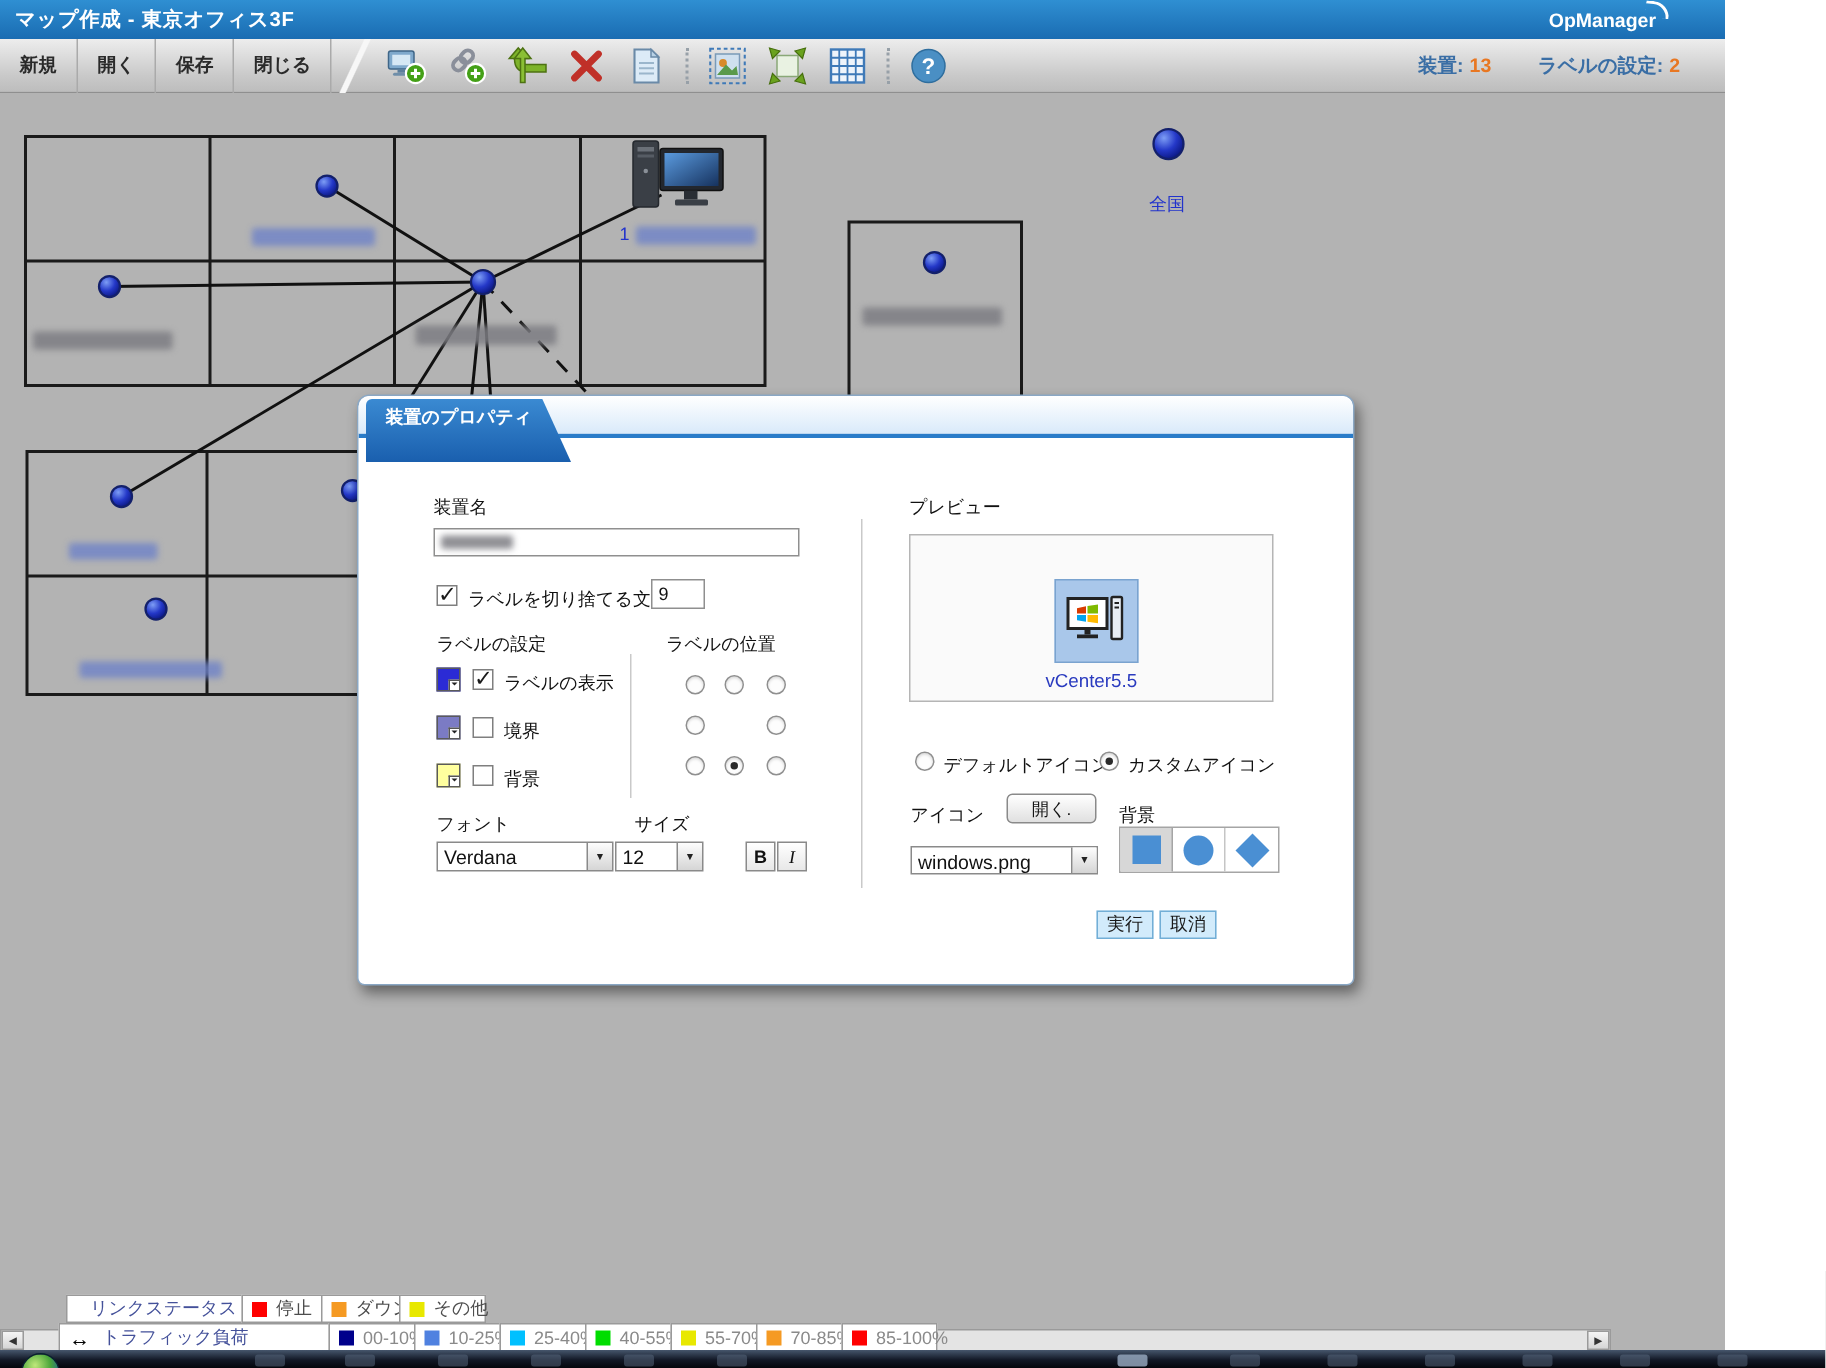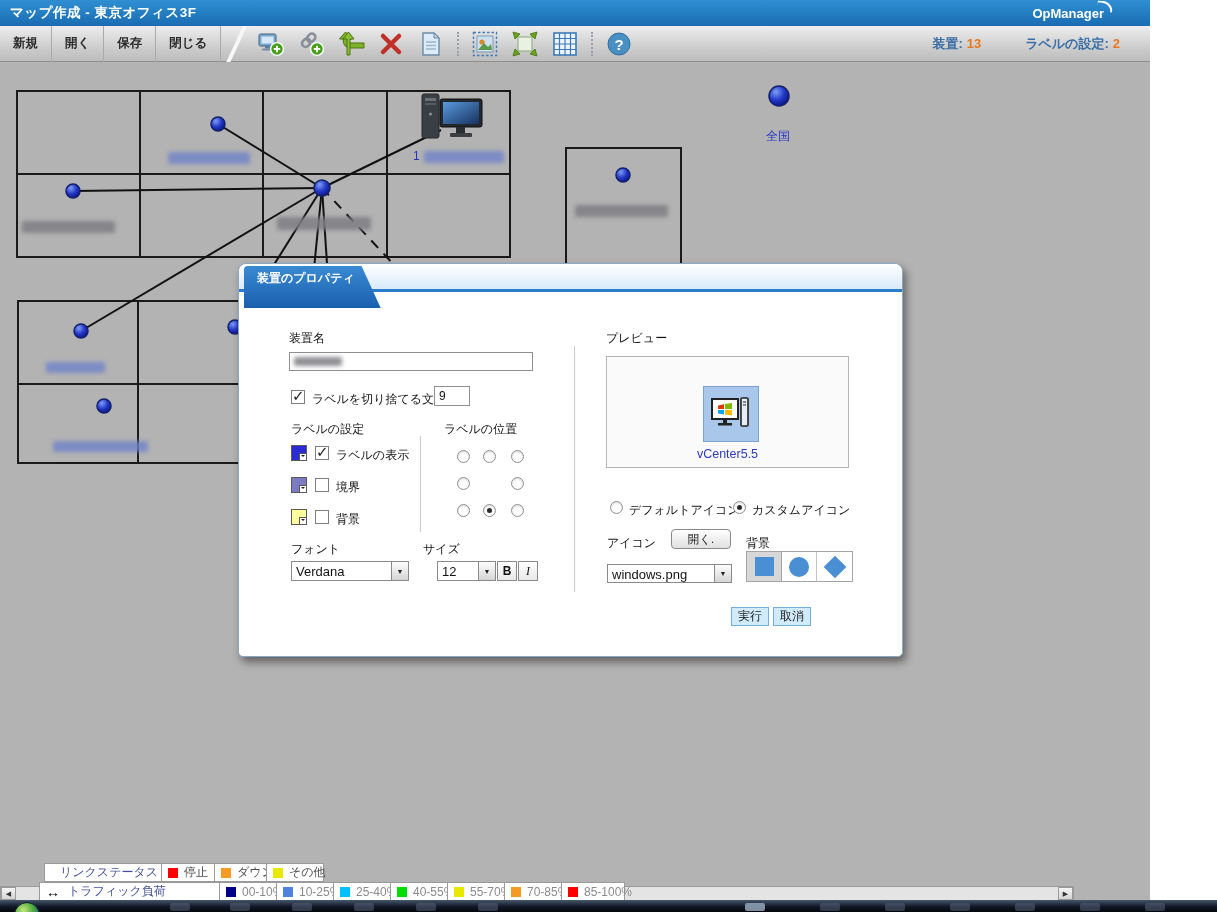--- a/index.html
+++ b/index.html
@@ -22,21 +22,21 @@
   .toolbar { position:absolute; left:0; top:26px; width:1150px; height:36px;
     background:linear-gradient(#ededed,#c9c9c9 70%,#bdbdbd); border-bottom:1px solid #8f8f8f;
     display:flex; align-items:center; }
   .tbtn { height:36px; display:flex; align-items:center; padding:0 13px; font-size:12.5px;
     font-weight:bold; color:#2a2a2a; border-right:1px solid #aaa; cursor:default; }
   .slant { width:30px; height:36px;
     background:linear-gradient(115deg,rgba(0,0,0,0) 46%,#f7f7f7 48%,#f7f7f7 55%,rgba(0,0,0,0) 57%); }
   .tbicon { width:28px; height:28px; margin:0 6px; position:relative; }
   .tbicon svg { width:100%; height:100%; display:block; }
   .dotsep { width:0; height:24px; border-left:2px dotted #97a0a8; margin:0 6px; }
-  .counters { margin-left:auto; display:flex; gap:44px; padding-right:30px;
+  .counters { margin-left:auto; display:flex; gap:31px; padding-right:30px;
     font-size:13px; font-weight:bold; }
   .counters .lab { color:#3a6ea5; } .counters .num { color:#e87722; margin-left:4px; }
 
   
   .map { position:absolute; left:0; top:62px; width:1150px; height:838px; background:#b3b3b3; }
   svg.mapgfx { position:absolute; left:0; top:0; width:1150px; height:900px; z-index:1; }
   .blur { position:absolute; filter:blur(2px); border-radius:2px; z-index:1; }
   .blur.blue { background:rgba(110,130,200,.8); }
   .blur.gray { background:rgba(125,125,130,.85); }
   .maplabel { position:absolute; z-index:1; font-size:12px; color:#2233cc; }
@@ -331,21 +331,21 @@
     <span class="radio" style="left:218px;top:240px;"></span>
     <span class="radio sel" style="left:244px;top:240px;"></span>
     <span class="radio" style="left:272px;top:240px;"></span>
 
     <div class="dlabel" style="left:52px;top:277px;">フォント</div>
     <div class="dd" style="left:52px;top:297px;width:118px;height:20px;">
       <span class="val">Verdana</span>
       <span class="btn">▼</span>
     </div>
     <div class="dlabel" style="left:184px;top:277px;">サイズ</div>
-    <div class="dd" style="left:198px;top:297px;width:59px;height:20px;">
+    <div class="dd" style="left:171px;top:297px;width:59px;height:20px;">
       <span class="val">12</span>
       <span class="btn">▼</span>
     </div>
     <div class="bibtn" style="left:258px;top:297px;font-weight:bold;">B</div>
     <div class="bibtn" style="left:279px;top:297px;font-style:italic;font-family:'Liberation Serif',serif;">I</div>
 
     <div class="vdiv" style="left:335px;top:82px;height:246px;"></div>
 
     <div class="dlabel" style="left:367px;top:66px;">プレビュー</div>
     <div class="pvbox" style="left:367px;top:92px;width:243px;height:112px;">

